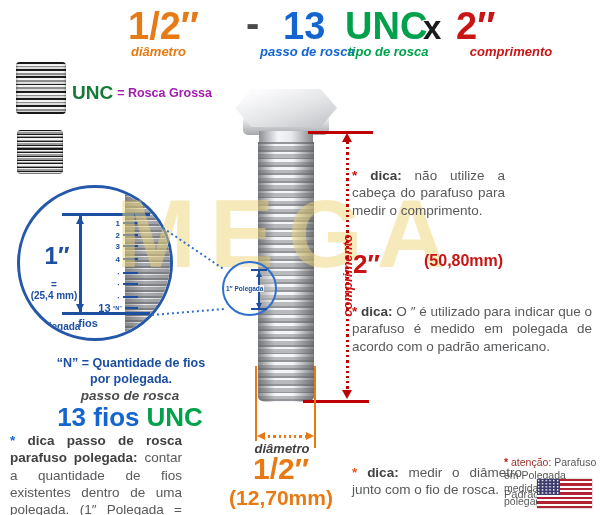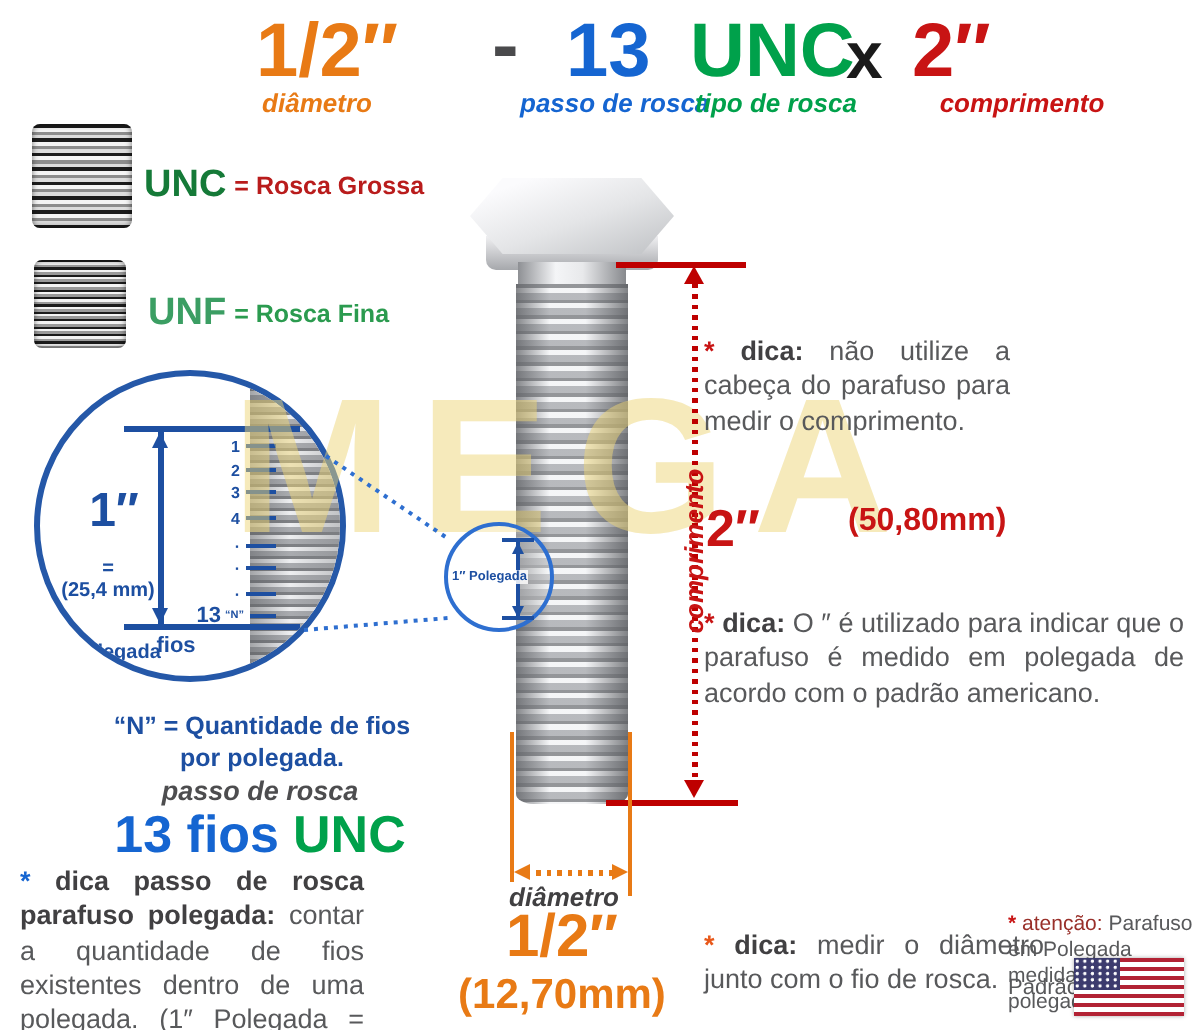--- a/index.html
+++ b/index.html
@@ -142,26 +142,23 @@
   <span class="t-big" style="left:345px;top:7px;color:#00A14B;">UNC</span>
   <span class="t-big" style="left:423px;top:11px;color:#1A1A1A;font-size:33px;">x</span>
   <span class="t-big" style="left:456px;top:7px;color:#C81414;">2″</span>
   <span class="t-sub" style="left:116px;top:44px;width:85px;color:#E87A15;">diâmetro</span>
   <span class="t-sub" style="left:260px;top:44px;width:86px;color:#1565D1;">passo de rosca</span>
   <span class="t-sub" style="left:346px;top:44px;width:84px;color:#00A14B;">tipo de rosca</span>
   <span class="t-sub" style="left:468px;top:44px;width:86px;color:#C81414;">comprimento</span>
 
   <div class="thread-icon thread-coarse" style="left:16px;top:62px;width:50px;height:52px;"></div>
   <div class="legend-label" style="left:72px;top:82px;">
-    <span class="legend-abbr" style="color:#157A38;">UNC</span><span class="legend-name" style="color:#b91c1c;">= Rosca Grossa</span>
+    <span class="legend-abbr" style="color:#157A38;">UNC</span><span class="legend-name" style="color:#a21caf;">= Rosca Grossa</span>
   </div>
   <div class="thread-icon thread-fine" style="left:17px;top:130px;width:46px;height:44px;"></div>
-  <div class="legend-label" style="left:74px;top:146px;">
-    <span class="legend-abbr" style="color:#3B9E63;">UNF</span><span class="legend-name" style="color:#2B9B4F;">= Rosca Fina</span>
-  </div>
 
   <div class="magnifier">
     <div class="mag-thread"></div>
     <div class="mag-cap" style="top:25px;"></div>
     <div class="mag-cap" style="top:124px;"></div>
     <div class="mag-vline"></div>
     <div class="mag-arr up"></div>
     <div class="mag-arr dn"></div>
     <div class="mag-inch mag-blue">1″</div>
     <div class="mag-sub mag-blue" style="top:88px;margin-top:45px;">1 Polegada</div>

